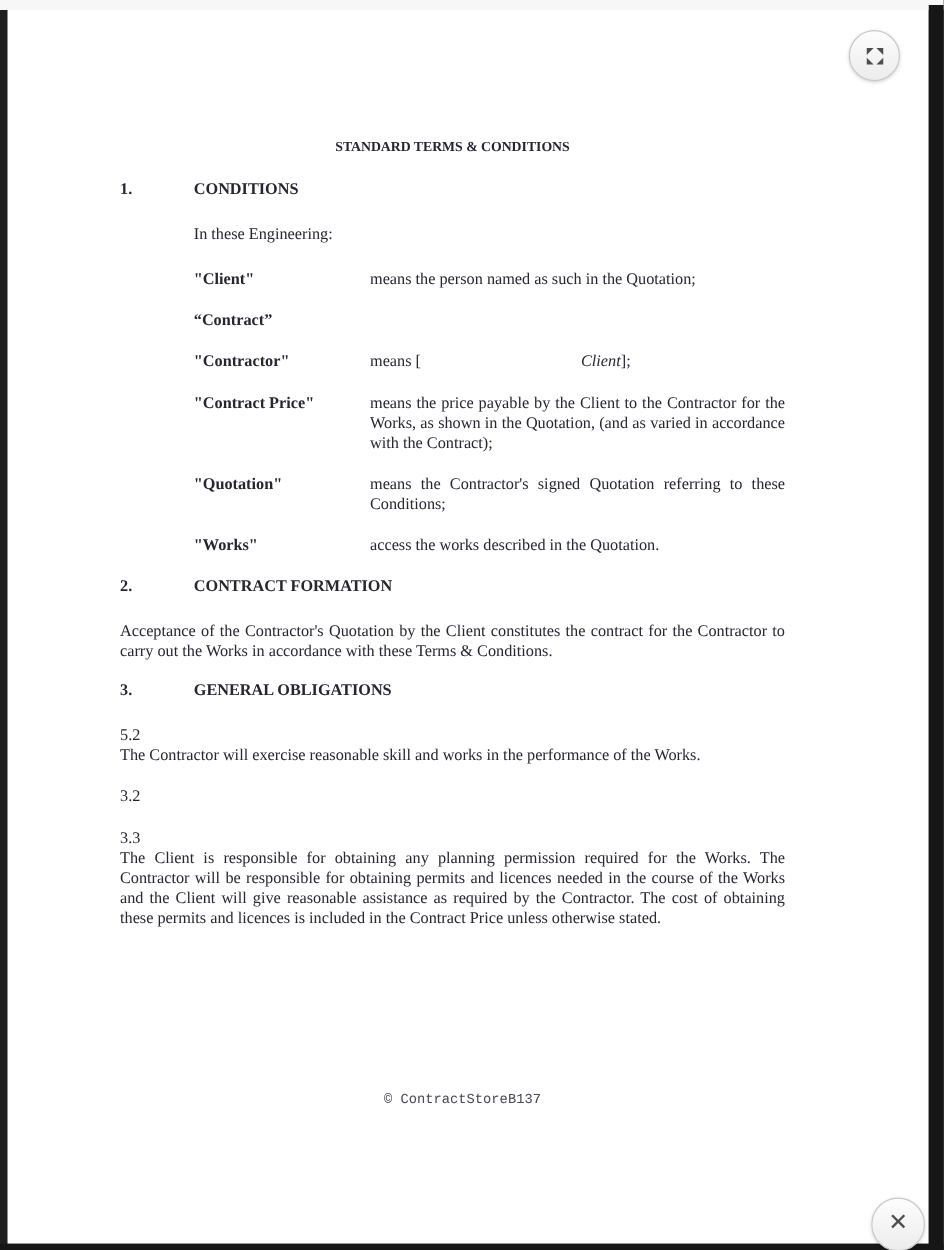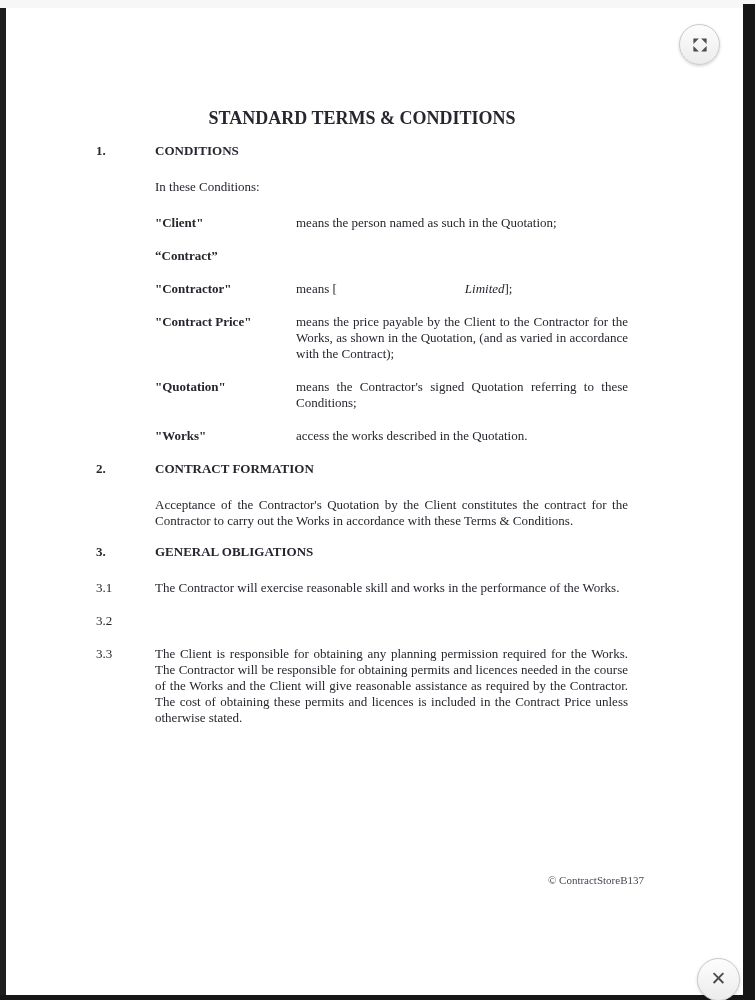--- a/index.html
+++ b/index.html
@@ -12,37 +12,37 @@
   .page{
     position:absolute;left:6px;top:8px;width:737px;height:987px;
     background:#ffffff;
   }
   .doc{
     position:relative;width:100%;height:100%;
     padding:102px 115px 0 90px;box-sizing:border-box;
     font-size:13px;line-height:16px;color:#26262e;
     -webkit-font-smoothing:antialiased;
   }
-  .title-block{text-align:center;font-weight:bold;font-size:18px;line-height:17px;margin-bottom:16px;}
+  .title-block{text-align:center;font-weight:bold;font-size:11px;line-height:17px;margin-bottom:16px;}
   .sec-heading{display:flex;font-weight:bold;margin-bottom:20px;}
   .sec-num{width:59px;flex-shrink:0;}
-  .clause{display:flex;margin-bottom:17px;}
+  .clause{display:flex;margin-bottom:17px;flex-direction:column;}
   .clause-num{width:59px;flex-shrink:0;}
   .clause-body{flex:1;text-align:justify;}
   .intro-row{display:flex;margin-bottom:20px;}
   .defrow{display:flex;margin-left:59px;margin-bottom:17px;}
   .defrow .term{width:141px;flex-shrink:0;font-weight:bold;}
   .defrow .deftext{flex:1;text-align:justify;}
   .para2{margin-bottom:15px;}
   .blank-spacer{display:inline-block;width:128px;}
   .italic{font-style:italic;}
   .footer{
     position:absolute;left:90px;right:99px;top:866px;
-    display:flex;justify-content:flex-end;
-    font-size:11px;line-height:13px;color:#474754;
+    display:flex;justify-content:center;
+    font-size:11px;line-height:13px;color:#474754;font-family:Liberation Mono, monospace;
   }
   .round-btn{
     position:absolute;border-radius:50%;
     background:linear-gradient(180deg,#fdfdfd 0%,#ececec 100%);
     border:1px solid #c9c9c9;
     box-shadow:0 1px 3px rgba(0,0,0,0.18);
     display:flex;align-items:center;justify-content:center;
     cursor:pointer;box-sizing:border-box;
   }
   .expand-btn{left:679px;top:24px;width:41px;height:41px;}
@@ -69,35 +69,35 @@
       <div>STANDARD TERMS &amp; CONDITIONS</div>
     </div>
 
     <div class="sec-heading">
       <span class="sec-num">1.</span>
       <span>CONDITIONS</span>
     </div>
 
     <div class="intro-row">
       <span class="sec-num"></span>
-      <span>In these Conditions:</span>
+      <span>In these Engineering:</span>
     </div>
 
     <div class="defrow">
       <span class="term">"Client"</span>
       <span class="deftext">means the person named as such in the Quotation;</span>
     </div>
 
     <div class="defrow">
       <span class="term">“Contract”</span>
     </div>
 
     <div class="defrow">
       <span class="term">"Contractor"</span>
-      <span class="deftext"><span>means [</span><span class="blank-spacer"></span><span class="italic">Limited</span><span>];</span></span>
+      <span class="deftext"><span>means [</span><span class="blank-spacer"></span><span class="italic">Client</span><span>];</span></span>
     </div>
 
     <div class="defrow">
       <span class="term">"Contract Price"</span>
       <span class="deftext">means the price payable by the Client to the Contractor for the Works, as shown in the Quotation, (and as varied in accordance with the Contract);</span>
     </div>
 
     <div class="defrow">
       <span class="term">"Quotation"</span>
       <span class="deftext">means the Contractor's signed Quotation referring to these Conditions;</span>
@@ -117,21 +117,21 @@
       <span class="clause-num"></span>
       <span class="clause-body">Acceptance of the Contractor's Quotation by the Client constitutes the contract for the Contractor to carry out the Works in accordance with these Terms &amp; Conditions.</span>
     </div>
 
     <div class="sec-heading">
       <span class="sec-num">3.</span>
       <span>GENERAL OBLIGATIONS</span>
     </div>
 
     <div class="clause">
-      <span class="clause-num">3.1</span>
+      <span class="clause-num">5.2</span>
       <span class="clause-body">The Contractor will exercise reasonable skill and works in the performance of the Works.</span>
     </div>
 
     <div class="clause">
       <span class="clause-num">3.2</span>
     </div>
 
     <div class="clause">
       <span class="clause-num">3.3</span>
       <span class="clause-body">The Client is responsible for obtaining any planning permission required for the Works.  The Contractor will be responsible for obtaining permits and licences needed in the course of the Works and the Client will give reasonable assistance as required by the Contractor.  The cost of obtaining these permits and licences is included in the Contract Price unless otherwise stated.</span>

